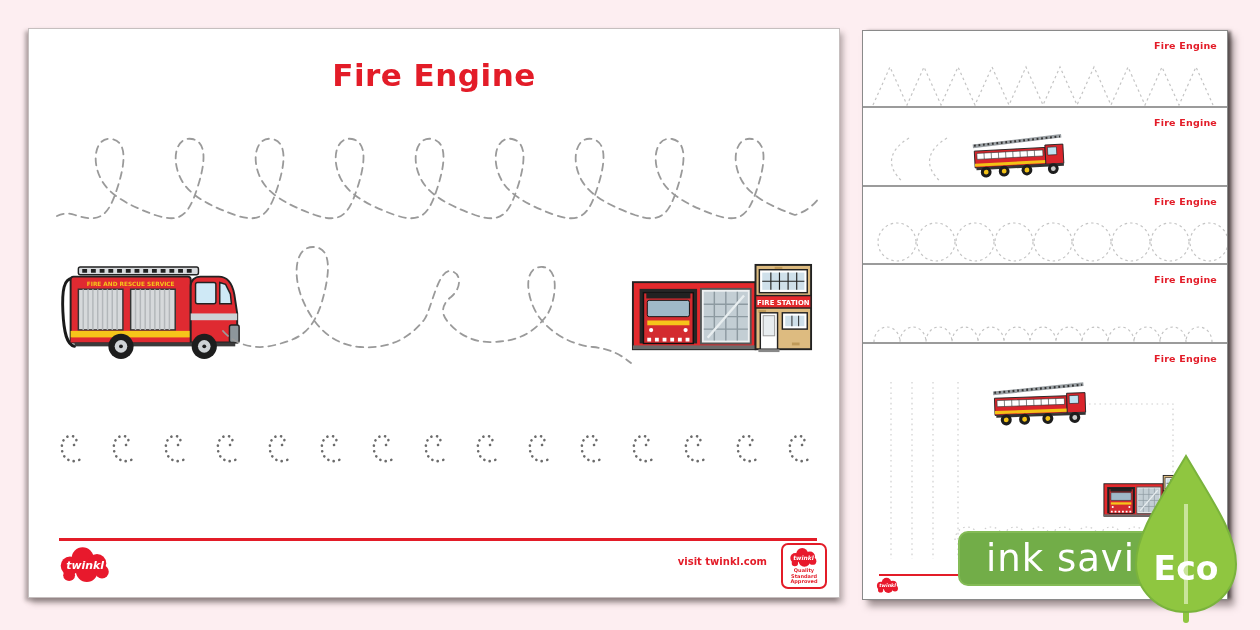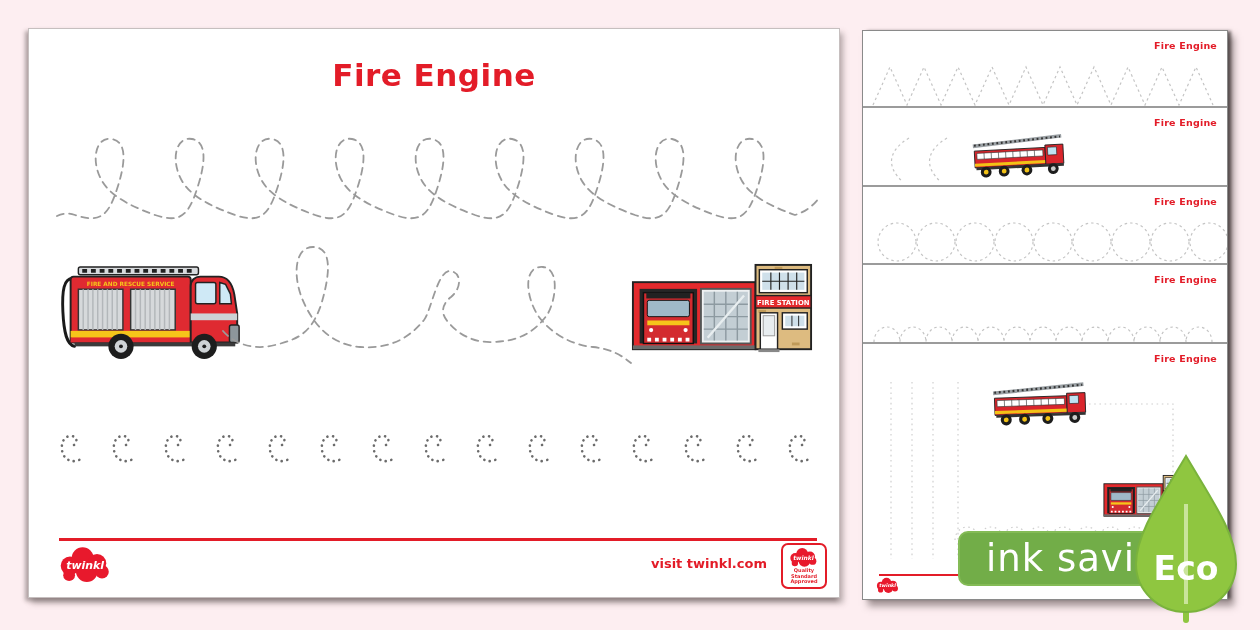--- a/index.html
+++ b/index.html
@@ -31,21 +31,21 @@
   .e-row {
     position:absolute; left:30px; top:402px; width:756px; height:40px;
     display:flex; justify-content:space-between; align-items:flex-start;
   }
   .dot-e-svg { width:28px; height:34px; }
 
   .footer-rule { position:absolute; left:30px; top:509px; width:758px; height:3px; background:#e31c28; }
   .main-logo { position:absolute; left:30px; top:516px; width:54px; height:40px; }
   .visit-text {
     position:absolute; right:72px; top:527px;
-    color:#e31c28; font-weight:bold; font-size:13px;
+    color:#e31c28; font-weight:bold; font-size:10px;
   }
   .quality-badge {
     position:absolute; left:752px; top:514px; width:46px; height:46px;
     border:2px solid #e31c28; border-radius:7px; background:#fff;
     display:flex; flex-direction:column; align-items:center; padding-top:2px;
   }
   .badge-line { font-size:5px; line-height:5.5px; color:#e31c28; font-weight:bold; text-align:center; }
 
   
   .stack {

